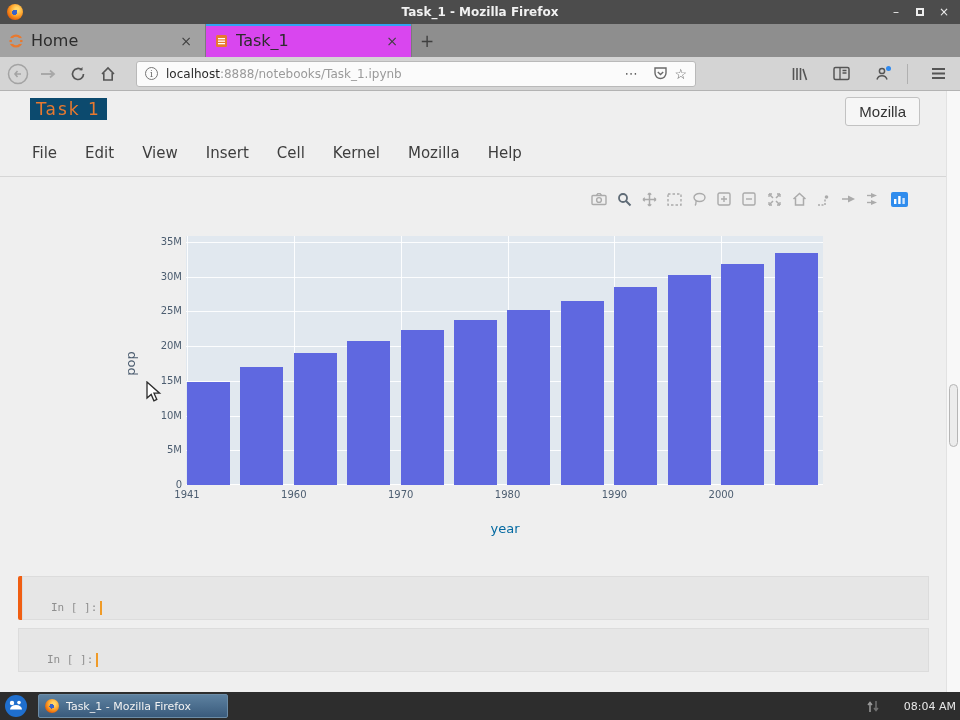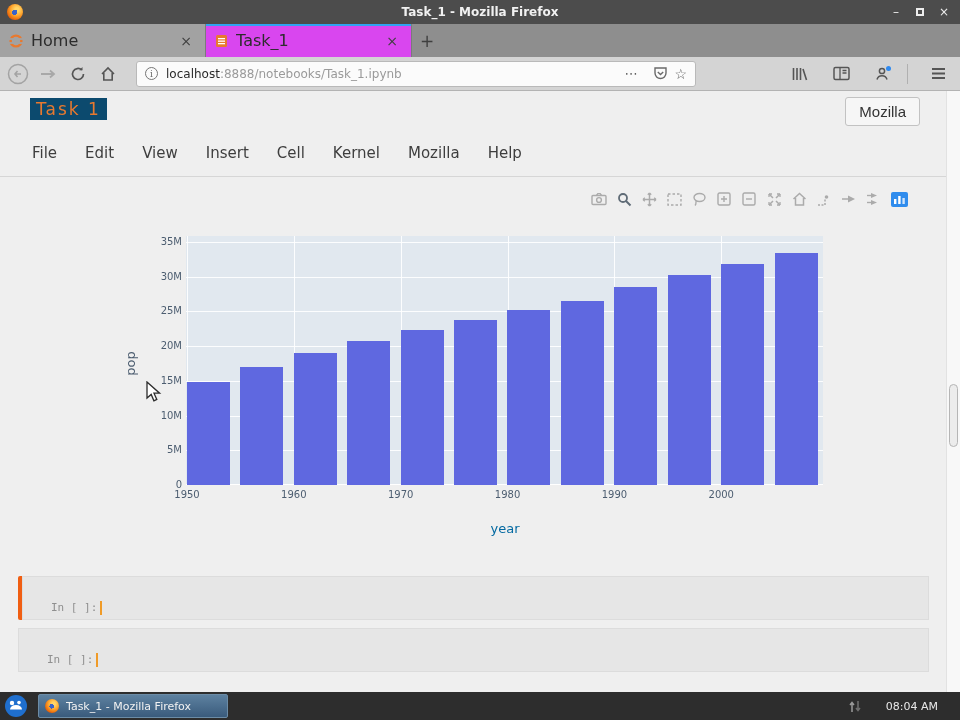--- a/index.html
+++ b/index.html
@@ -100,21 +100,21 @@
 
   
   .taskbar { position:absolute; left:0; top:692px; width:960px; height:28px;
     background:#2d2d2d; display:flex; align-items:center; }
   .whisker { width:22px; height:22px; border-radius:50%; margin-left:5px;
     background:#1f6fce; display:flex; align-items:center; justify-content:center; }
   .task-btn { margin-left:11px; width:190px; height:24px; border:1px solid #6c8ca6; border-radius:2px;
     background:linear-gradient(#5d81a0, #3a5b7c); display:flex; align-items:center; padding:0 6px; }
   .fx-logo.mini { width:14px; height:14px; margin:0; }
   .task-label { color:#f2f2f2; font-size:11px; margin-left:7px; white-space:nowrap; overflow:hidden; }
-  .tray { margin-left:auto; display:flex; align-items:center; gap:24px; padding-right:22px; }
+  .tray { margin-left:auto; display:flex; align-items:center; gap:24px; padding-right:4px; }
   .clock { color:#e8e8e8; font-size:11px; }
 </style>
 </head>
 <body>
 
 <div class="titlebar">
   <div class="fx-logo"></div>
   <div class="win-title">Task_1 - Mozilla Firefox</div>
   <div class="win-btns">
     <div class="win-btn">–</div>
@@ -342,21 +342,21 @@
         <div class="bar" style="left: 588.5px; width: 43px; top: 17.2px; height: 231.8px; background: rgb(95, 104, 224);"></div>
       </div>
       <div class="y-tick" style="left: 122px; top: 388px;">0</div>
       <div class="y-tick" style="left: 122px; top: 353.286px;">5M</div>
       <div class="y-tick" style="left: 122px; top: 318.571px;">10M</div>
       <div class="y-tick" style="left: 122px; top: 283.857px;">15M</div>
       <div class="y-tick" style="left: 122px; top: 249.143px;">20M</div>
       <div class="y-tick" style="left: 122px; top: 214.429px;">25M</div>
       <div class="y-tick" style="left: 122px; top: 179.714px;">30M</div>
       <div class="y-tick" style="left: 122px; top: 145px;">35M</div>
-      <div class="x-tick" style="left: 162px; top: 398px;">1950</div>
+      <div class="x-tick" style="left: 162px; top: 398px;">1941</div>
       <div class="x-tick" style="left: 268.85px; top: 398px;">1960</div>
       <div class="x-tick" style="left: 375.7px; top: 398px;">1970</div>
       <div class="x-tick" style="left: 482.55px; top: 398px;">1980</div>
       <div class="x-tick" style="left: 589.4px; top: 398px;">1990</div>
       <div class="x-tick" style="left: 696.25px; top: 398px;">2000</div>
     </div>
   <div class="axis-title-y" id="ylab" style="left:118px; top:265px;">pop</div>
   <div class="axis-title-x" id="xlab" style="left:465px; top:430px;">year</div>
 
   <div id="cells">

